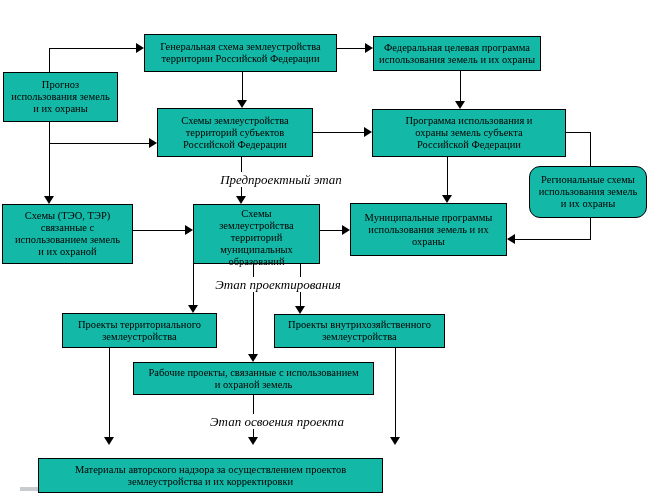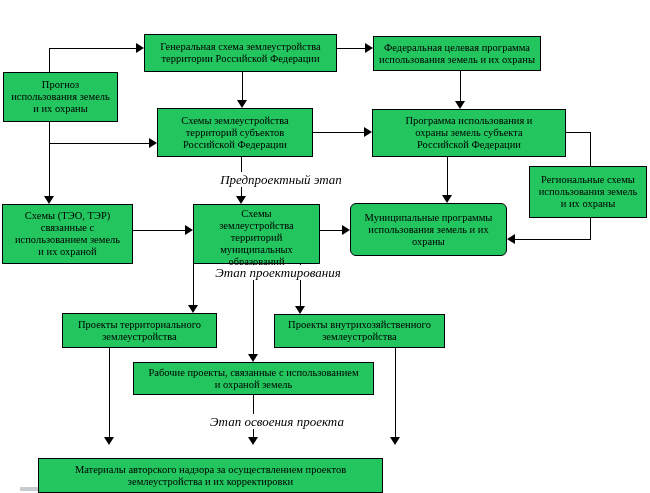--- a/index.html
+++ b/index.html
@@ -3,21 +3,21 @@
 <meta charset="utf-8">
 <style>
   html,body { margin:0; padding:0; background:#ffffff; }
   #canvas {
     position:relative; width:650px; height:493px; background:#ffffff;
     font-family:"Liberation Serif","DejaVu Serif",serif; color:#000;
     overflow:hidden;
   }
   .box {
     position:absolute; box-sizing:border-box;
-    border:1px solid #000; background:#22c55e;
+    border:1px solid #000; background:#14b8a6;
     display:flex; align-items:center; justify-content:center;
     text-align:center; z-index:2;
     font-size:10.5px; line-height:12px;
   }
   .box span { display:block; width:100%; white-space:pre-line; }
   .box.overflow-bottom { align-items:flex-start; padding-top:3px; overflow:visible; }
   .box.overflow-bottom span { position:relative; z-index:3; background:transparent; }
   .hline,.vline { position:absolute; background:#000; z-index:1; }
   .hline { height:1px; }
   .vline { width:1px; }
@@ -32,21 +32,21 @@
   }
   .title { font-size:13px; }
   .artifact { position:absolute; z-index:1; }
 </style>
 </head>
 <body>
 
 <div id="canvas">
 
   <div class="slabel" style="left:281px; top:172px;">Предпроектный этап</div>
-  <div class="slabel" style="left:278px; top:265px;">Этап проектирования</div>
+  <div class="slabel" style="left:278px; top:277px;">Этап проектирования</div>
   <div class="slabel" style="left:277px; top:414px;">Этап освоения проекта</div>
 
   <div class="vline" style="left:49px; top:48px; height:24px;"></div>
   <div class="hline" style="left:49px; top:48px; width:88px;"></div>
   <div class="arr right" style="left:136px; top:43px;"></div>
 
   <div class="hline" style="left:337px; top:48px; width:29px;"></div>
   <div class="arr right" style="left:365px; top:43px;"></div>
 
   <div class="vline" style="left:242px; top:72px; height:29px;"></div>
@@ -117,39 +117,39 @@
   <div class="box" style="left:157px; top:108px; width:156px; height:49px;">
     <span>Схемы землеустройства
 территорий субъектов
 Российской Федерации</span>
   </div>
   <div class="box" style="left:372px; top:109px; width:194px; height:48px;">
     <span>Программа использования и
 охраны земель субъекта
 Российской Федерации</span>
   </div>
-  <div class="box" style="left:529px; top:166px; width:118px; height:52px;">
+  <div class="box" style="left:529px; top:166px; width:118px; height:52px;border-radius:11px;">
     <span>Региональные схемы
 использования земель
 и их охраны</span>
   </div>
   <div class="box" style="left:2px; top:204px; width:131px; height:60px;">
     <span>Схемы (ТЭО, ТЭР)
 связанные с
 использованием земель
 и их охраной</span>
   </div>
   <div class="box overflow-bottom" style="left:193px; top:204px; width:127px; height:60px;">
     <span>Схемы
 землеустройства
 территорий
 муниципальных
 образований</span>
   </div>
-  <div class="box" style="left:350px; top:203px; width:157px; height:53px;border-radius:6px;">
+  <div class="box" style="left:350px; top:203px; width:157px; height:53px;">
     <span>Муниципальные программы
 использования земель и их
 охраны</span>
   </div>
   <div class="box" style="left:62px; top:313px; width:155px; height:35px;">
     <span>Проекты территориального
 землеустройства</span>
   </div>
   <div class="box" style="left:274px; top:314px; width:171px; height:34px;">
     <span>Проекты внутрихозяйственного

